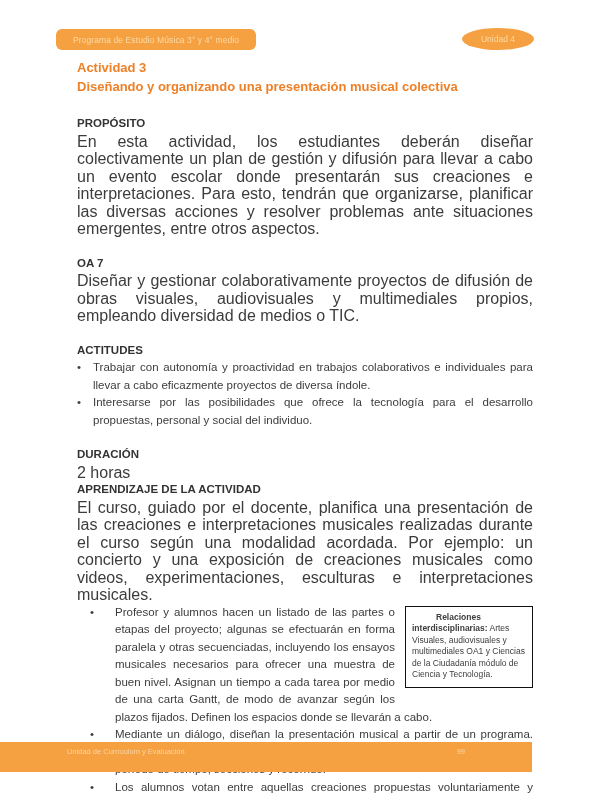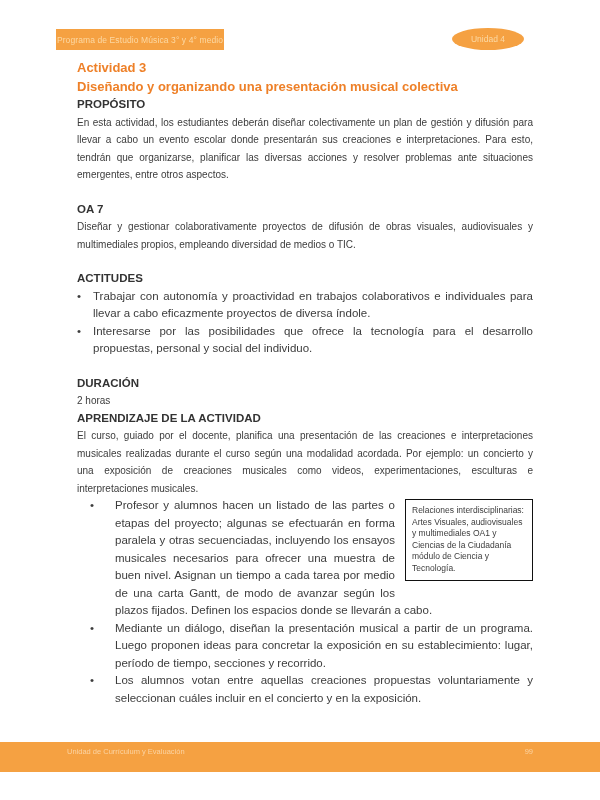--- a/index.html
+++ b/index.html
@@ -6,63 +6,63 @@
   html,body { background:#ffffff; }
   body {
     width:600px; height:800px; position:relative; overflow:hidden;
     font-family:"Liberation Sans","DejaVu Sans",sans-serif;
     color:#3c3c3c;
   }
   .page { position:absolute; inset:0; background:#ffffff; }
 
   
   .badge-pill {
-    position:absolute; left:56px; top:29px; width:168px; height:21px;
-    background:#f5a142; border-radius:0;
+    position:absolute; left:56px; top:29px; width:200px; height:21px;
+    background:#f5a142; border-radius:6px;
     display:flex; align-items:center; justify-content:center;
     font-size:8.5px; color:#fcd9a4; letter-spacing:.1px;
   }
   .badge-oval {
-    position:absolute; right:76px; top:28px; width:72px; height:22px;
+    position:absolute; right:66px; top:28px; width:72px; height:22px;
     background:#f5a142; border-radius:50%;
     display:flex; align-items:center; justify-content:center;
     font-size:8.5px; color:#fcd9a4;
   }
 
   
   .content { position:absolute; left:77px; width:456px; top:58px; }
 
-  .title-block { }
+  .title-block { margin-bottom:19px; }
   .title-line { font-size:13px; font-weight:bold; color:#ee8028; line-height:19px; }
 
   .sec-heading { font-size:11.5px; font-weight:bold; line-height:17.5px; color:#333; }
-  .para { font-size:10px; line-height:17.5px; text-align:justify; }
+  .para { font-size:16px; line-height:17.5px; text-align:justify; }
   .gap { height:17px; }
 
   
   .li { font-size:11.5px; line-height:17.5px; text-align:justify;
         padding-left:16px; text-indent:-16px; }
   .li .dot { display:inline-block; width:16px; text-indent:0; }
 
   
   .steps { overflow:visible; }
   .step { font-size:11.5px; line-height:17.5px; text-align:justify;
           padding-left:38px; text-indent:-25px; }
   .step .dot { display:inline-block; width:25px; text-indent:0; }
 
   .side-box {
     float:right; width:128px; margin:2px 0 8px 10px;
     border:1.5px solid #111; background:#fff; padding:5px 6px 6px 6px;
     font-size:8.5px; line-height:11.5px; text-align:left;
   }
-  .side-box .bx-title { font-weight:normal; }
+  .side-box .bx-title { font-weight:bold;margin-left:24px; }
 
   
   .footer {
-    position:absolute; left:0; top:742px; width:600px; height:30px;
+    position:absolute; left:0; top:742px; width:532px; height:30px;
     background:#f5a142; color:#fbd3a2;padding-left:28px;
   }
   .footer-inner {
     position:absolute; left:67px; right:67px; top:4px;
     font-size:7.5px; line-height:11px;
   }
   .page-num { position:absolute; right:0; top:0; font-size:7.5px; }
 </style>
 </head>
 <body>

